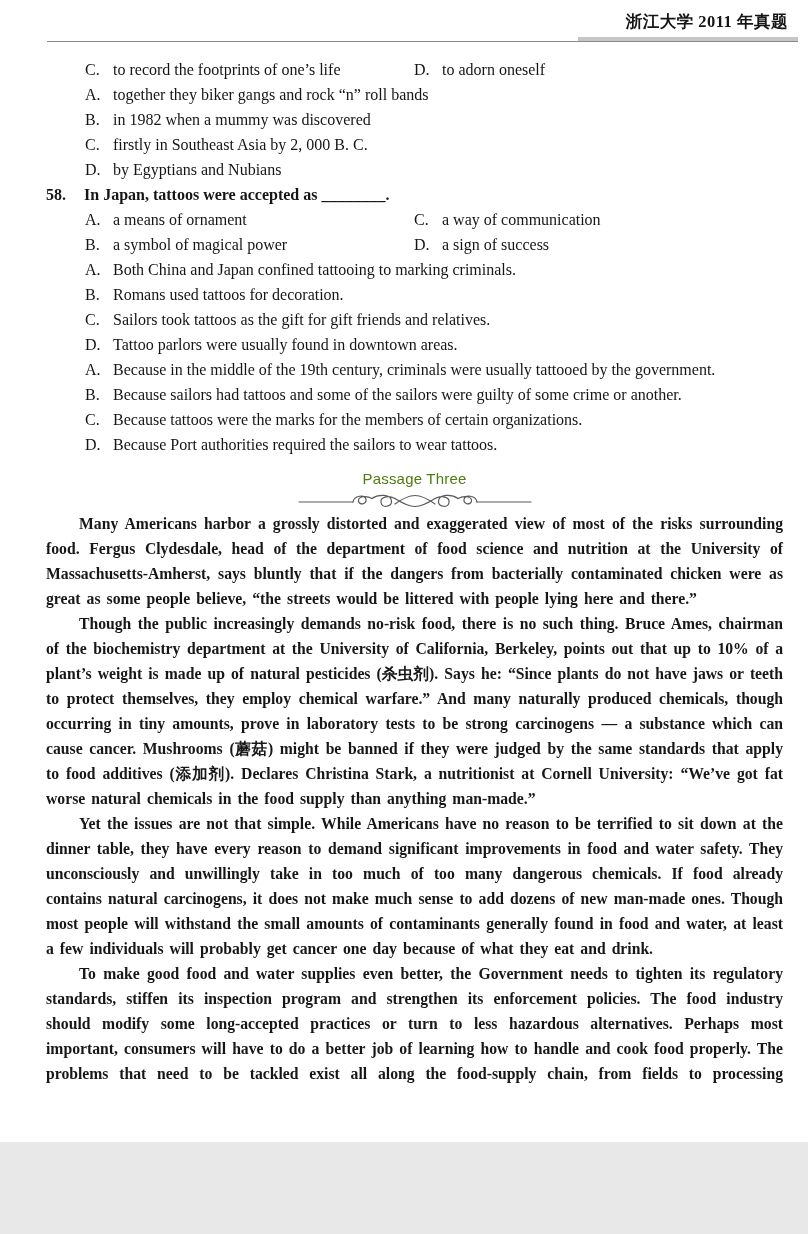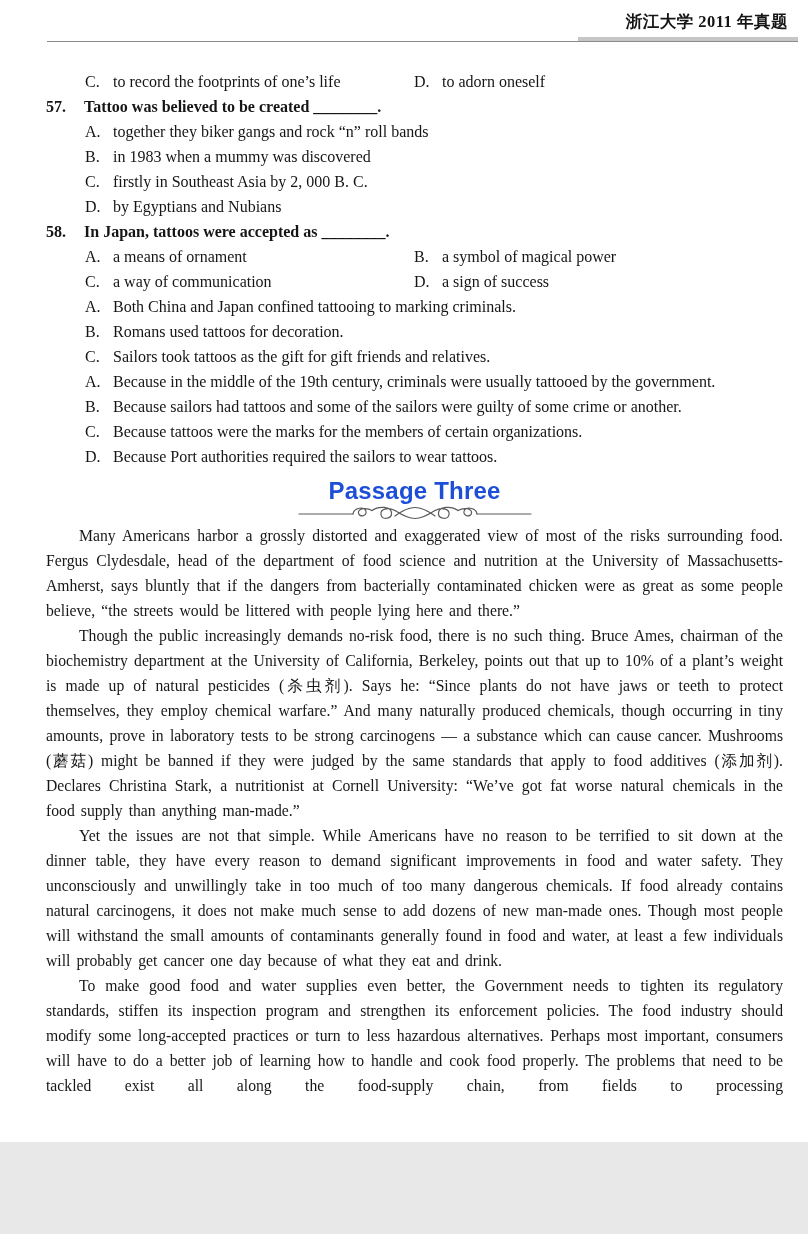--- a/index.html
+++ b/index.html
@@ -23,45 +23,46 @@
     position:absolute; top:37px; left:578px; width:220px; height:4px;
     background:#c6c6c6;
   }
   .rule-thin {
     position:absolute; top:41px; left:47px; width:751px; height:1.4px;
     background:#8b8b8b;
   }
 
   
   .content {
-    position:absolute; top:69px; left:46px; width:737px;
+    position:absolute; top:57px; left:46px; width:737px;
     font-size:16px; line-height:25px;
   }
 
   .opt-row, .opts { padding-left:39px; }
   .two-col { display:grid; grid-template-columns:329px 1fr; }
   .opt { white-space:nowrap; }
   .opt-label { display:inline-block; width:28px; }
 
   .stem { font-weight:700; }
   .q-num { display:inline-block; width:38px; }
 
   
   .passage-head { text-align:center; margin-top:9px; }
   .passage-title {
     font-family:"Liberation Sans","DejaVu Sans",sans-serif;
-    font-weight:700; font-size:24px; letter-spacing:0.2px; color:#1d4ed8;
+    font-weight:400; font-size:15px; letter-spacing:0.2px; color:#4d7c0f;
   }
   .flourish { display:block; margin:0 auto; margin-top:0px; }
 
   
   .para {
     margin-top:0; text-align:justify; text-indent:33px;
     font-size:15.7px; line-height:25px; word-spacing:2.1px;
     color:#171717;
+    font-weight:bold;
   }
   .para.continued { text-align-last:justify; }
 
   
   .page-num {
     position:absolute; left:728px; top:1166px; width:36px; height:36px;
     border-radius:50%; background:#5f5f5f; color:#f5f5f5;
     font-family:"Liberation Sans","DejaVu Sans",sans-serif;
     font-size:17px; display:flex; align-items:center; justify-content:center;
   }
@@ -76,44 +77,44 @@
   <div class="rule-thin"></div>
 
   <div class="content">
 
     <div class="opt-row two-col">
       <div class="opt"><span class="opt-label">C.</span><span class="opt-text">to record the footprints of one’s life</span></div>
       <div class="opt"><span class="opt-label">D.</span><span class="opt-text">to adorn oneself</span></div>
     </div>
 
     <div class="question">
-      <div class="stem"><span class="q-num">57.</span><span>Tattoo was believed to be created ________.</span></div>
       <div class="opts">
         <div class="opt"><span class="opt-label">A.</span><span class="opt-text">together they biker gangs and rock “n” roll bands</span></div>
-        <div class="opt"><span class="opt-label">B.</span><span class="opt-text">in 1983 when a mummy was discovered</span></div>
+        <div class="opt"><span class="opt-label">B.</span><span class="opt-text">in 1982 when a mummy was discovered</span></div>
         <div class="opt"><span class="opt-label">C.</span><span class="opt-text">firstly in Southeast Asia by 2, 000 B. C.</span></div>
         <div class="opt"><span class="opt-label">D.</span><span class="opt-text">by Egyptians and Nubians</span></div>
       </div>
     </div>
 
     <div class="question">
       <div class="stem"><span class="q-num">58.</span><span>In Japan, tattoos were accepted as ________.</span></div>
       <div class="opts two-col">
         <div class="opt"><span class="opt-label">A.</span><span class="opt-text">a means of ornament</span></div>
+        <div class="opt"><span class="opt-label">C.</span><span class="opt-text">a way of communication</span></div>
         <div class="opt"><span class="opt-label">B.</span><span class="opt-text">a symbol of magical power</span></div>
-        <div class="opt"><span class="opt-label">C.</span><span class="opt-text">a way of communication</span></div>
         <div class="opt"><span class="opt-label">D.</span><span class="opt-text">a sign of success</span></div>
       </div>
     </div>
 
     <div class="question">
       <div class="opts">
         <div class="opt"><span class="opt-label">A.</span><span class="opt-text">Both China and Japan confined tattooing to marking criminals.</span></div>
         <div class="opt"><span class="opt-label">B.</span><span class="opt-text">Romans used tattoos for decoration.</span></div>
         <div class="opt"><span class="opt-label">C.</span><span class="opt-text">Sailors took tattoos as the gift for gift friends and relatives.</span></div>
+        <div class="opt"><span class="opt-label">D.</span><span class="opt-text">Tattoo parlors were usually found in downtown areas.</span></div>
       </div>
     </div>
 
     <div class="question">
       <div class="opts">
         <div class="opt"><span class="opt-label">A.</span><span class="opt-text">Because in the middle of the 19th century, criminals were usually tattooed by the government.</span></div>
         <div class="opt"><span class="opt-label">B.</span><span class="opt-text">Because sailors had tattoos and some of the sailors were guilty of some crime or another.</span></div>
         <div class="opt"><span class="opt-label">C.</span><span class="opt-text">Because tattoos were the marks for the members of certain organizations.</span></div>
         <div class="opt"><span class="opt-label">D.</span><span class="opt-text">Because Port authorities required the sailors to wear tattoos.</span></div>
       </div>

